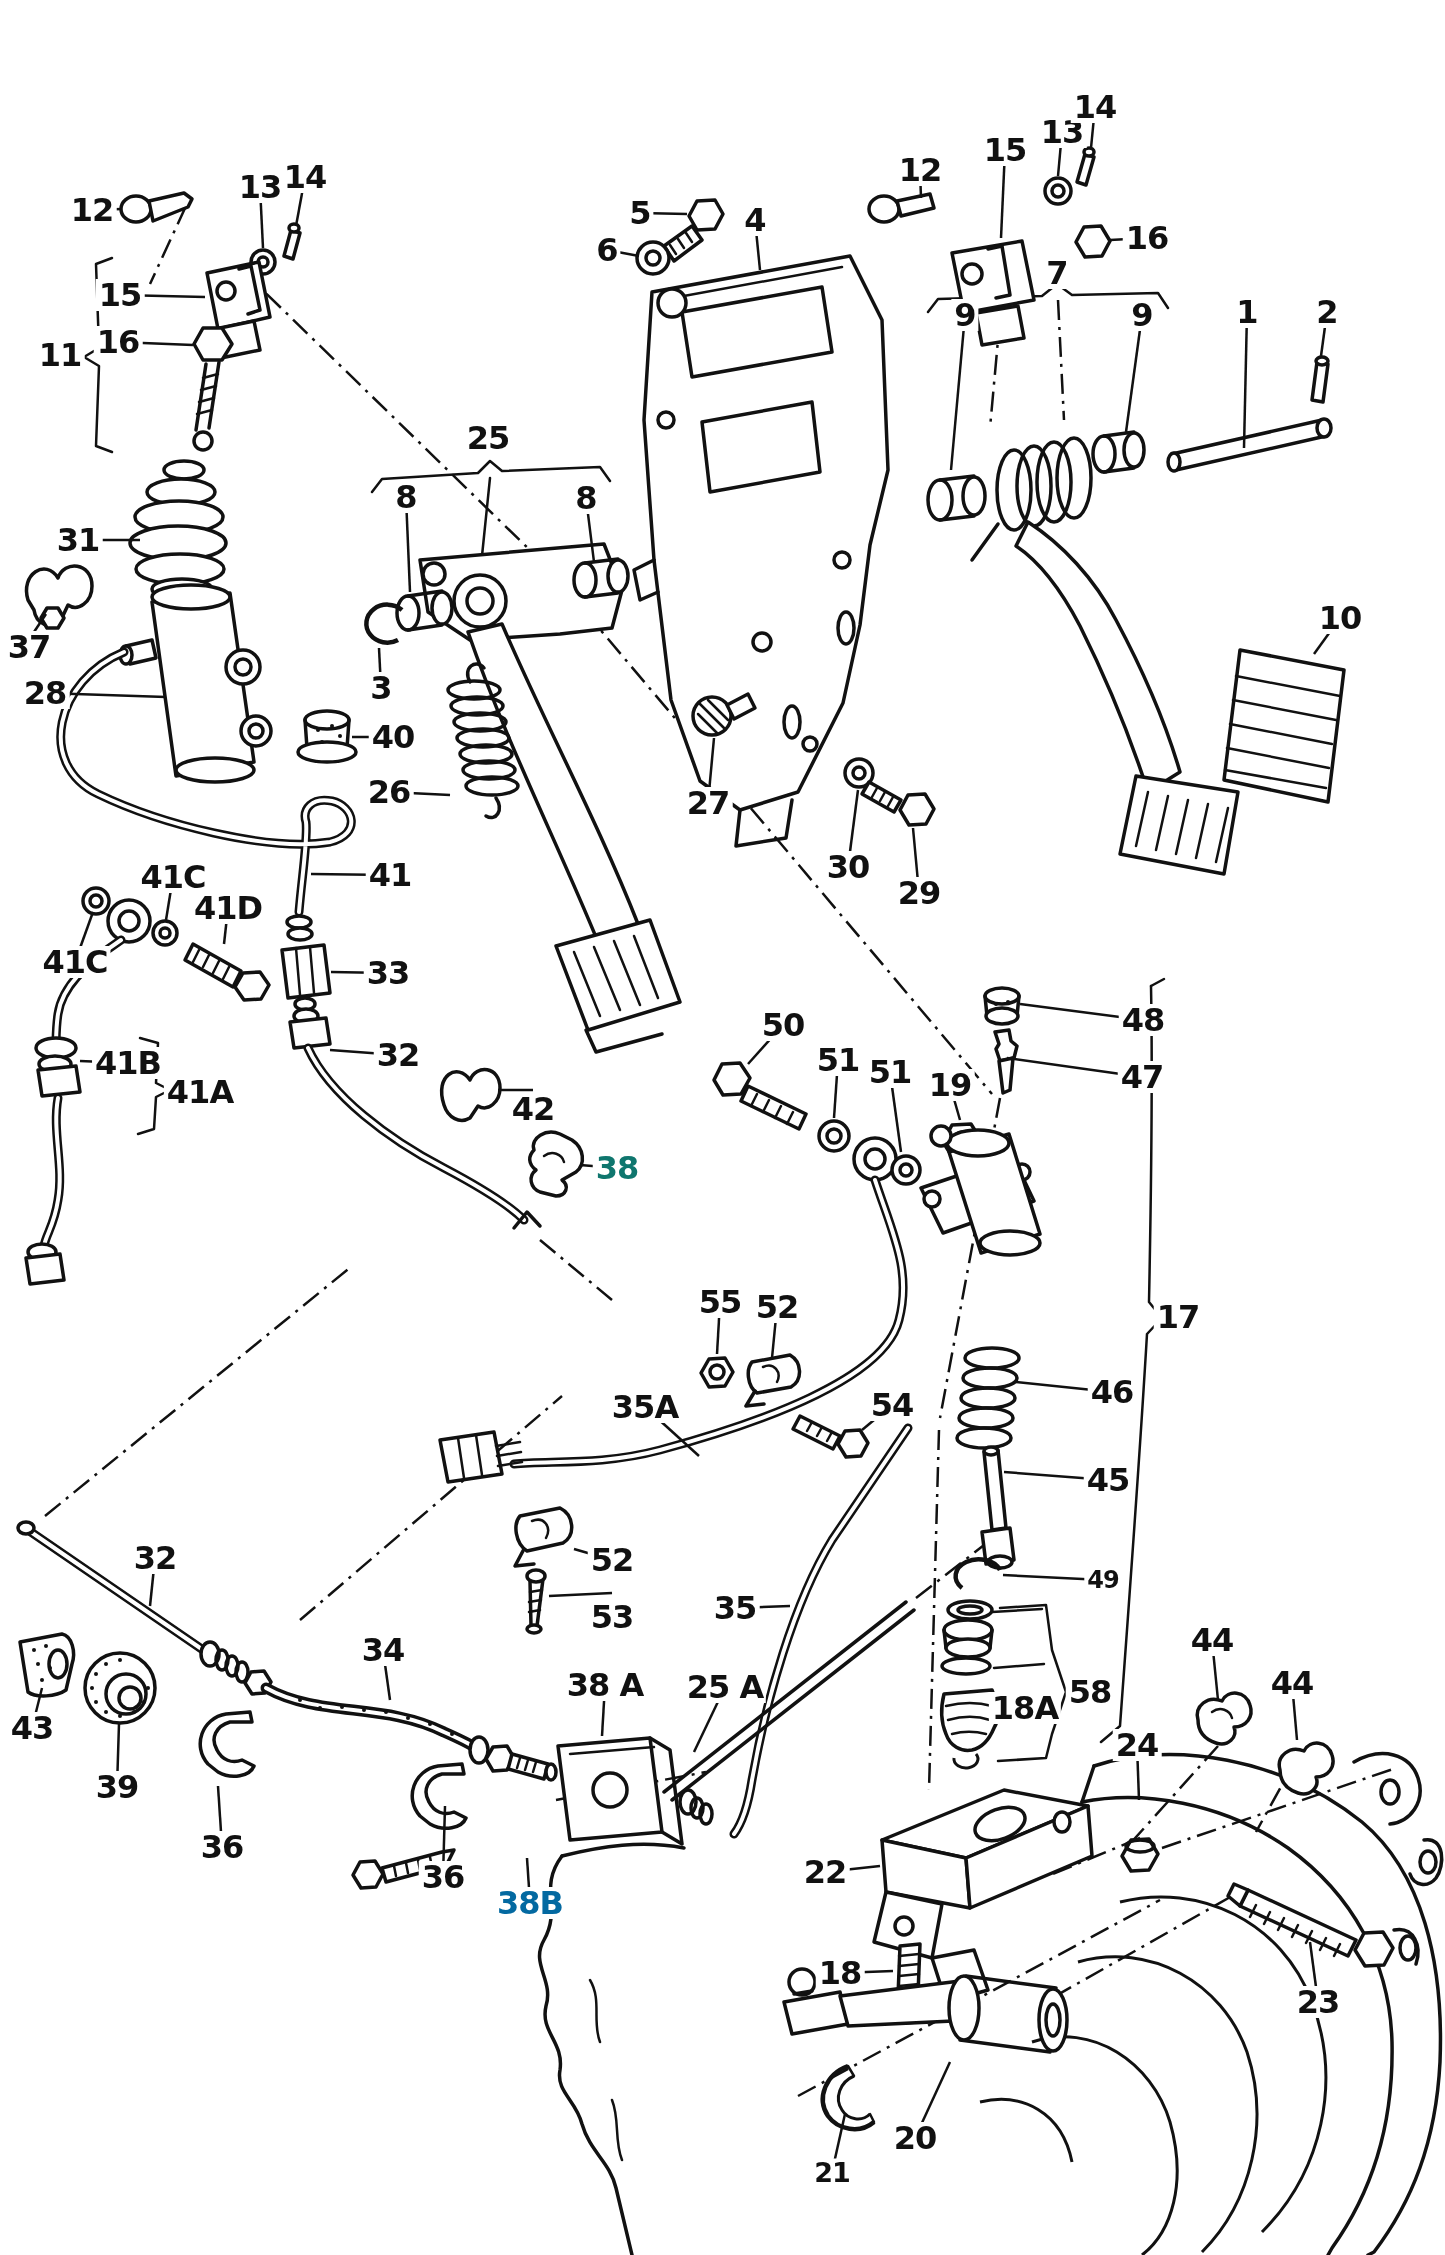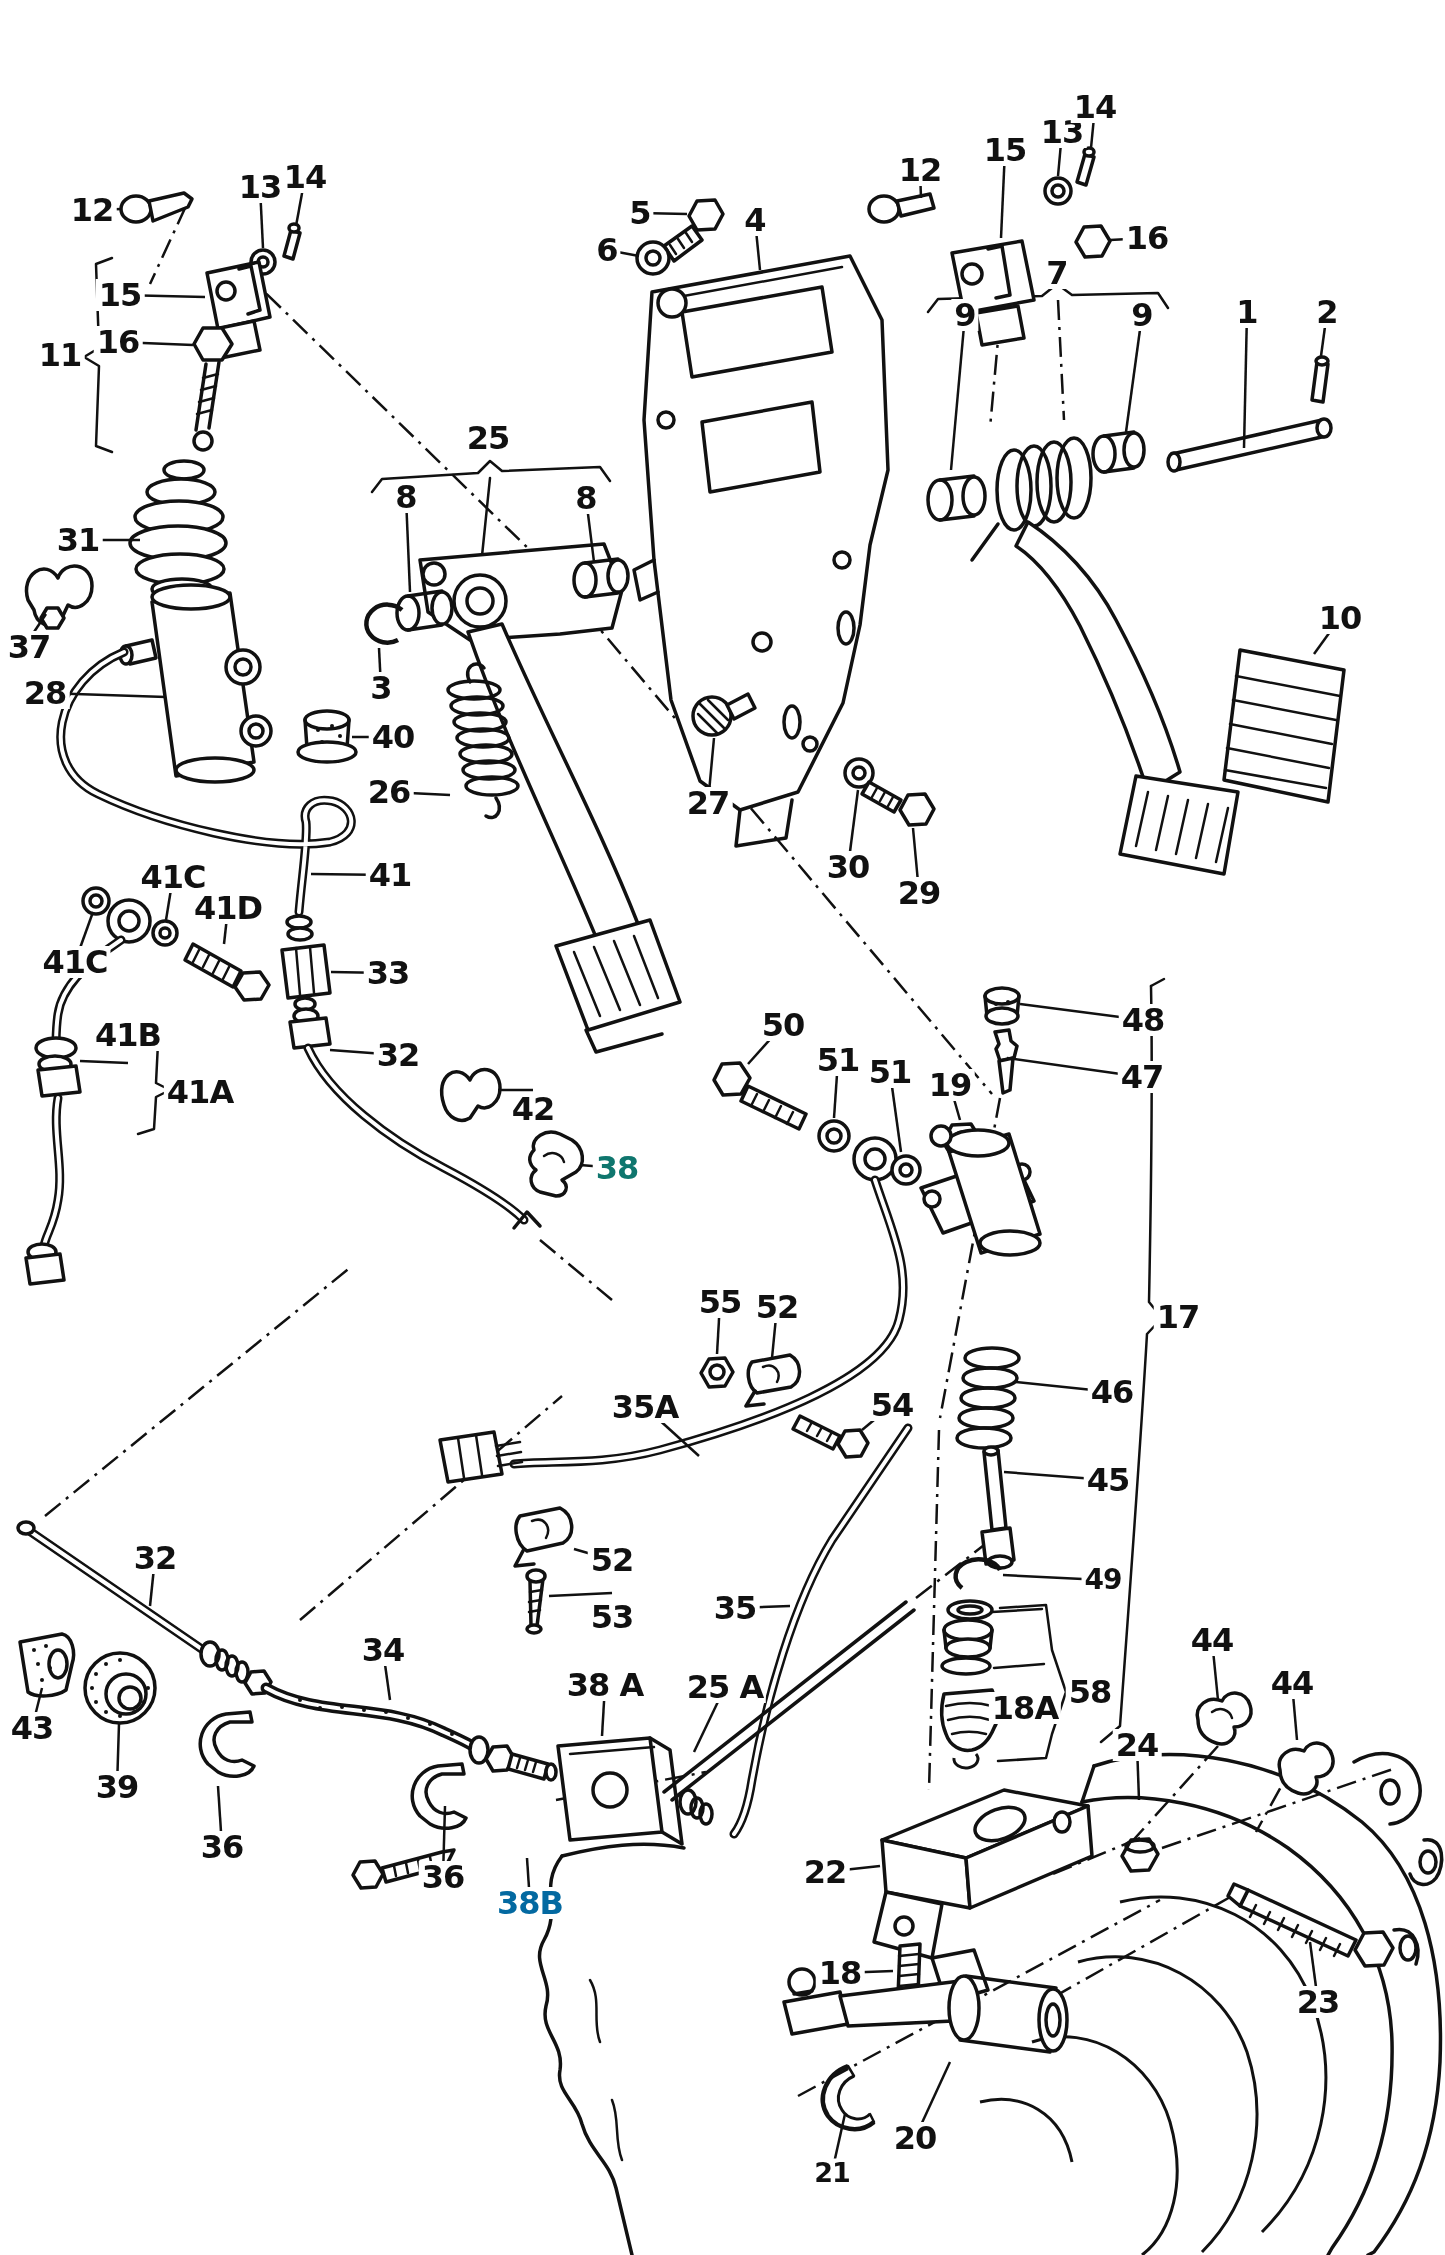--- a/index.html
+++ b/index.html
@@ -532,34 +532,34 @@
       <div class="part-label" style="left: 708px; top: 803px; font-size: 32px; color: rgb(17, 17, 17);">27</div>
       <div class="part-label" style="left: 848px; top: 867px; font-size: 32px; color: rgb(17, 17, 17);">30</div>
       <div class="part-label" style="left: 919px; top: 893px; font-size: 32px; color: rgb(17, 17, 17);">29</div>
       <div class="part-label" style="left: 24px; top: 647px; font-size: 32px; color: rgb(17, 17, 17); padding-left: 13px;">37</div>
       <div class="part-label" style="left: 173px; top: 877px; font-size: 32px; color: rgb(17, 17, 17);">41C</div>
       <div class="part-label" style="left: 228px; top: 908px; font-size: 32px; color: rgb(17, 17, 17);">41D</div>
       <div class="part-label" style="left: 75px; top: 962px; font-size: 32px; color: rgb(17, 17, 17);">41C</div>
       <div class="part-label" style="left: 390px; top: 875px; font-size: 32px; color: rgb(17, 17, 17);">41</div>
       <div class="part-label" style="left: 388px; top: 973px; font-size: 32px; color: rgb(17, 17, 17);">33</div>
       <div class="part-label" style="left: 398px; top: 1055px; font-size: 32px; color: rgb(17, 17, 17);">32</div>
-      <div class="part-label" style="left: 128px; top: 1035px; font-size: 32px; color: rgb(17, 17, 17);">41B</div>
+      <div class="part-label" style="left: 128px; top: 1063px; font-size: 32px; color: rgb(17, 17, 17);">41B</div>
       <div class="part-label" style="left: 200px; top: 1092px; font-size: 32px; color: rgb(17, 17, 17);">41A</div>
       <div class="part-label" style="left: 533px; top: 1090px; font-size: 32px; color: rgb(17, 17, 17); margin-top: 19px;">42</div>
       <div class="part-label" style="left: 617px; top: 1168px; font-size: 32px; color: #0f766e;">38</div>
       <div class="part-label" style="left: 783px; top: 1025px; font-size: 32px; color: rgb(17, 17, 17);">50</div>
       <div class="part-label" style="left: 838px; top: 1060px; font-size: 32px; color: rgb(17, 17, 17);">51</div>
       <div class="part-label" style="left: 890px; top: 1072px; font-size: 32px; color: rgb(17, 17, 17);">51</div>
       <div class="part-label" style="left: 950px; top: 1085px; font-size: 32px; color: rgb(17, 17, 17);">19</div>
       <div class="part-label" style="left: 1143px; top: 1020px; font-size: 32px; color: rgb(17, 17, 17);">48</div>
       <div class="part-label" style="left: 1142px; top: 1077px; font-size: 32px; color: rgb(17, 17, 17);">47</div>
       <div class="part-label" style="left: 1178px; top: 1317px; font-size: 32px; color: rgb(17, 17, 17);">17</div>
       <div class="part-label" style="left: 1112px; top: 1392px; font-size: 32px; color: rgb(17, 17, 17);">46</div>
       <div class="part-label" style="left: 1108px; top: 1480px; font-size: 32px; color: rgb(17, 17, 17);">45</div>
-      <div class="part-label" style="left: 1103px; top: 1580px; font-size: 28px; color: rgb(17, 17, 17);">49</div>
+      <div class="part-label" style="left: 1103px; top: 1580px; font-size: 24px; color: rgb(17, 17, 17);">49</div>
       <div class="part-label" style="left: 720px; top: 1302px; font-size: 32px; color: rgb(17, 17, 17);">55</div>
       <div class="part-label" style="left: 777px; top: 1307px; font-size: 32px; color: rgb(17, 17, 17);">52</div>
       <div class="part-label" style="left: 645px; top: 1407px; font-size: 32px; color: rgb(17, 17, 17);">35A</div>
       <div class="part-label" style="left: 892px; top: 1405px; font-size: 32px; color: rgb(17, 17, 17);">54</div>
       <div class="part-label" style="left: 612px; top: 1560px; font-size: 32px; color: rgb(17, 17, 17);">52</div>
       <div class="part-label" style="left: 612px; top: 1593px; font-size: 32px; color: rgb(17, 17, 17); margin-top: 24px;">53</div>
       <div class="part-label" style="left: 735px; top: 1608px; font-size: 32px; color: rgb(17, 17, 17);">35</div>
       <div class="part-label" style="left: 383px; top: 1650px; font-size: 32px; color: rgb(17, 17, 17);">34</div>
       <div class="part-label" style="left: 605px; top: 1685px; font-size: 32px; color: rgb(17, 17, 17);">38 A</div>
       <div class="part-label" style="left: 725px; top: 1687px; font-size: 32px; color: rgb(17, 17, 17);">25 A</div>

